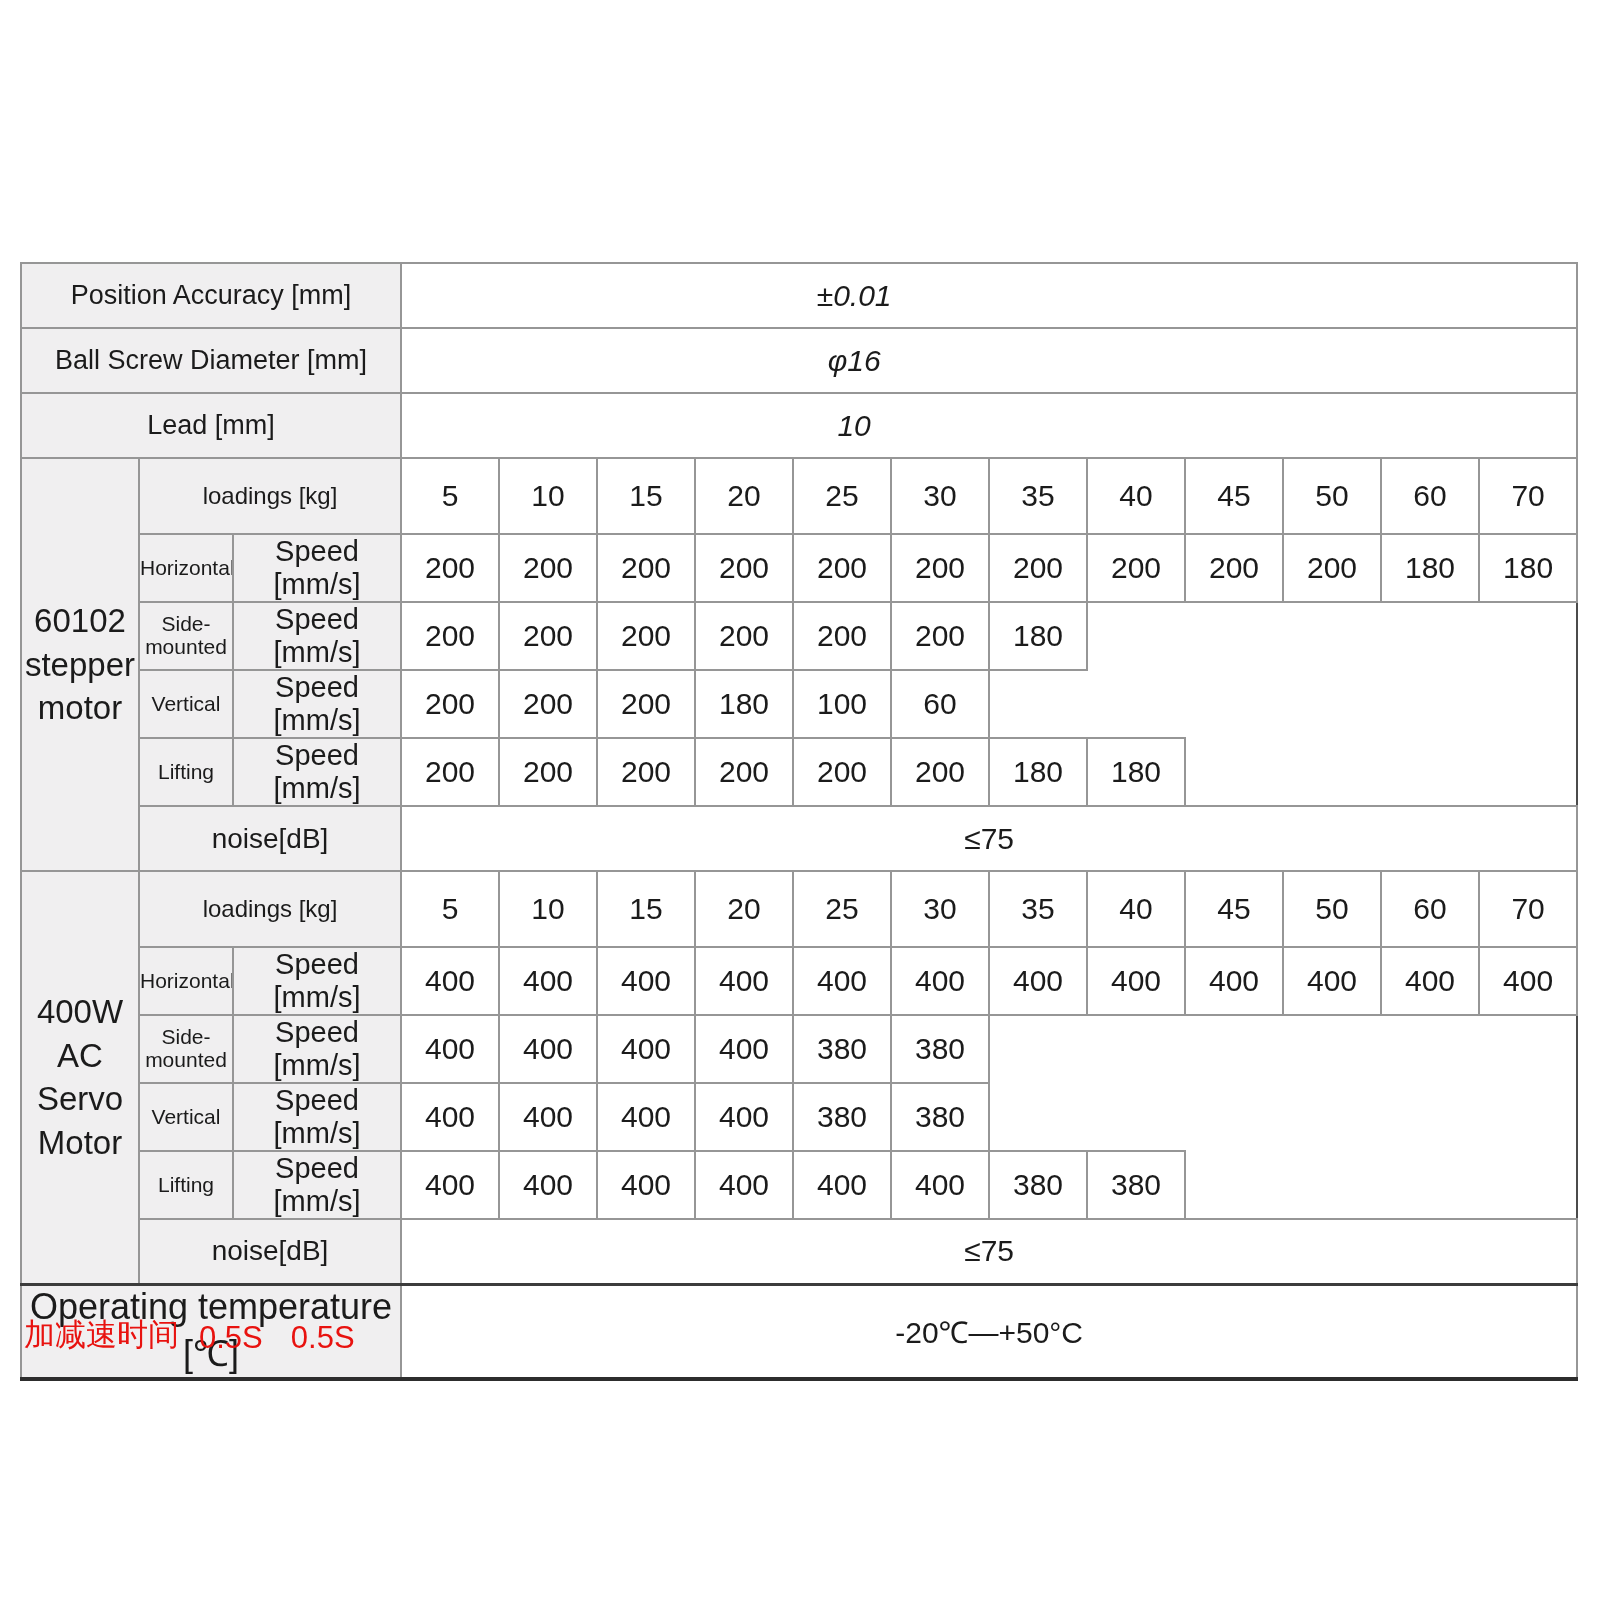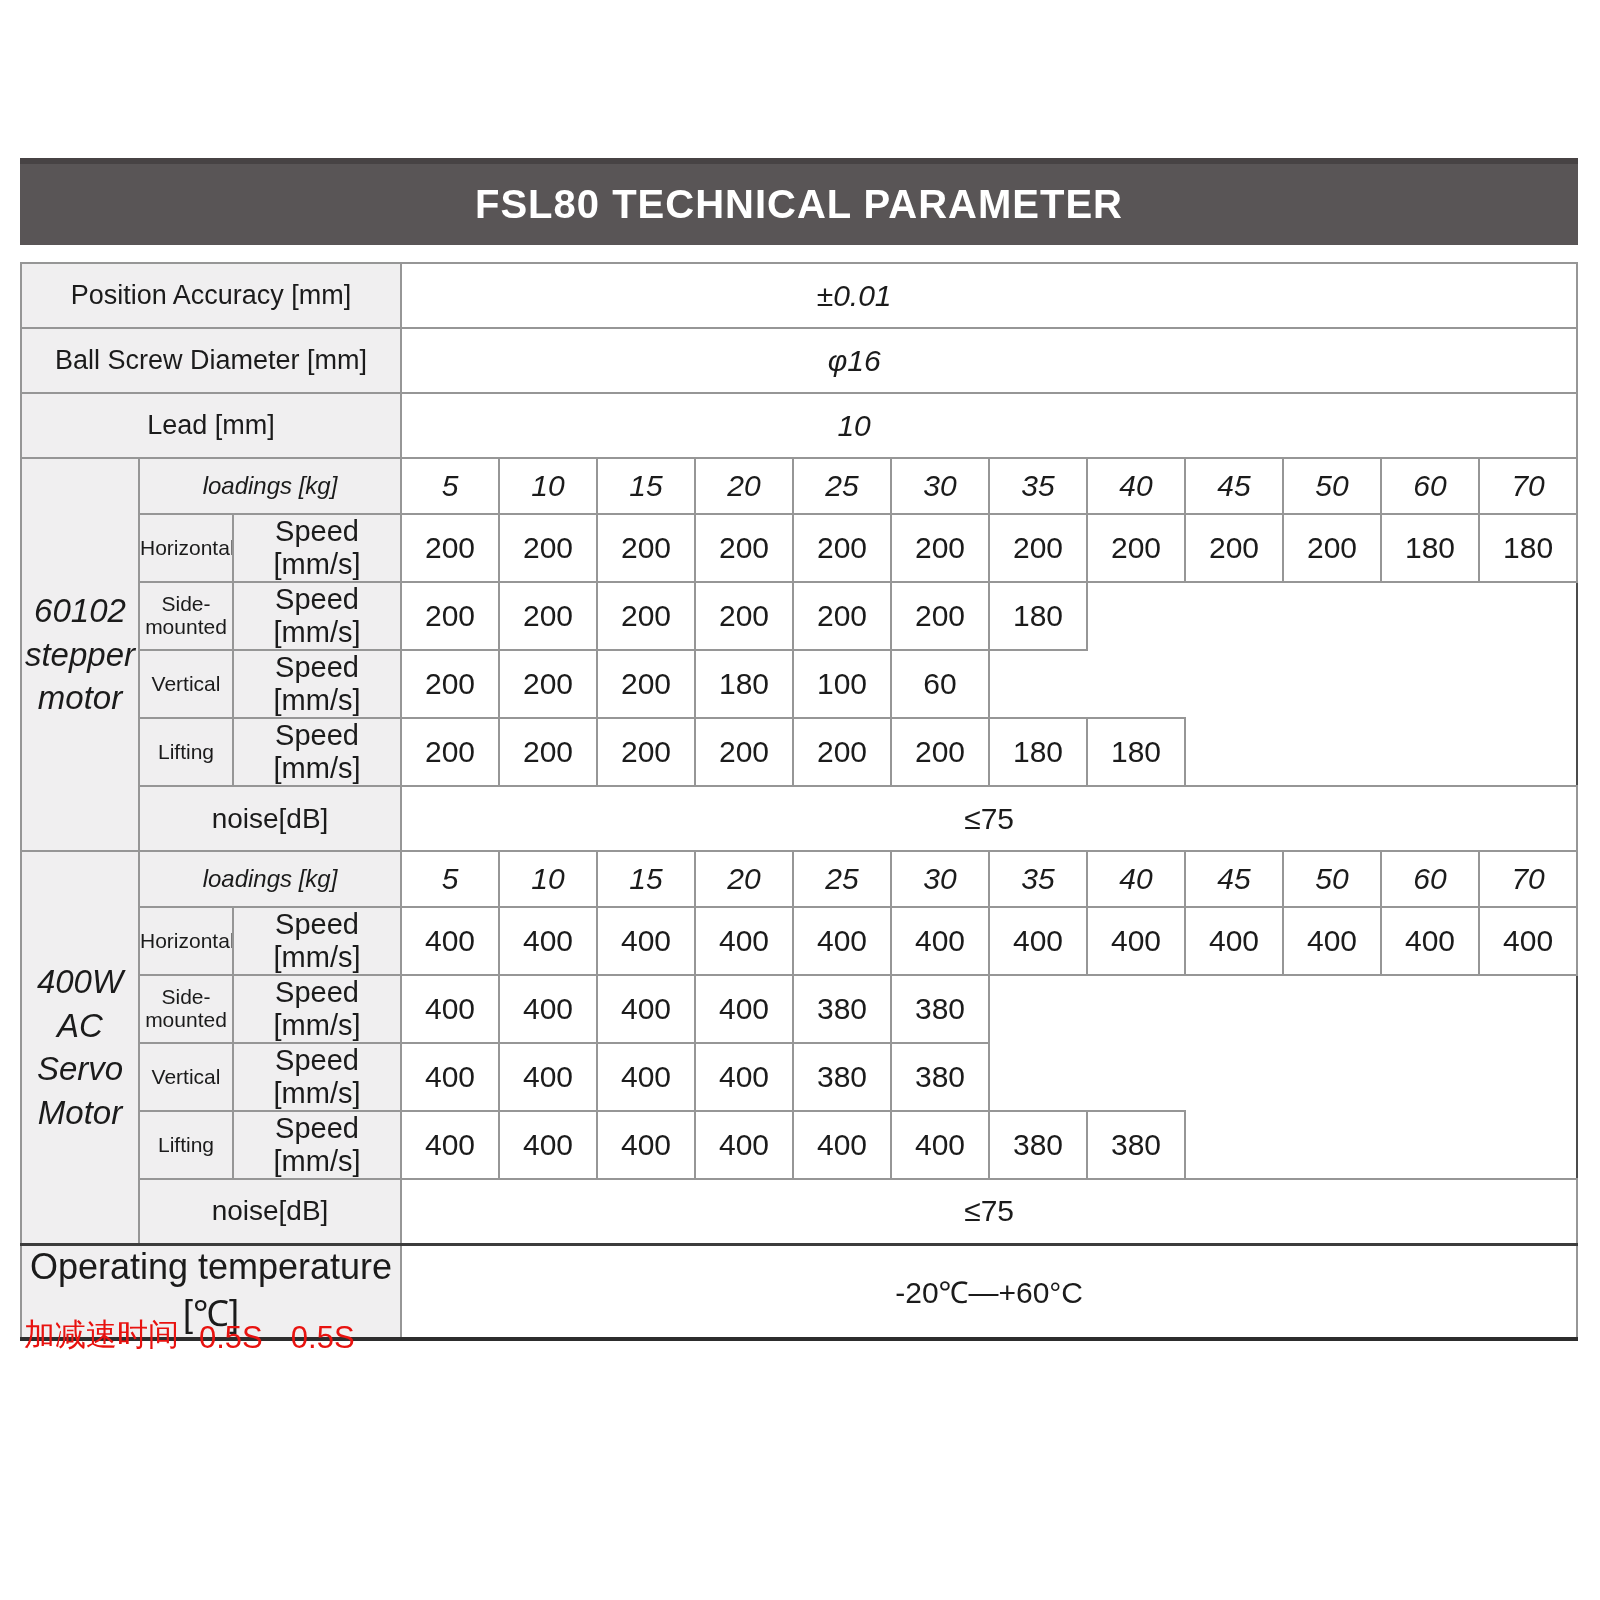--- a/index.html
+++ b/index.html
@@ -13,21 +13,21 @@
   .title-bar .title{color:#ffffff;font-size:40px;font-weight:bold;letter-spacing:1px;}
 
   
   table.spec{position:absolute;left:20px;top:262px;width:1558px;
              border-collapse:collapse;table-layout:fixed;
              border-left:2px solid #4b4b4b;border-right:2px solid #4b4b4b;
              border-top:2px solid #8f8f8f;border-bottom:4px solid #2d2d2d;}
   td{border:2px solid #969696;text-align:center;vertical-align:middle;
      padding:0;overflow:hidden;box-sizing:border-box;}
   tr.r-gen  td{height:65px;}
-  tr.r-load td{height:56px;font-style:italic;}
+  tr.r-load td{height:76px;}
   tr.r-spd  td{height:63px;}
   tr.r-noise td{height:65px;}
   tr.r-temp td{height:78px;border-top:3px solid #3c3c3c;}
 
   td.lbl{background:#f0eff0;font-size:27px;}
   td.loadings-lbl{background:#f0eff0;font-size:24px;}
   td.orient{background:#f0eff0;font-size:21px;line-height:1.08;white-space:pre-line;}
   td.speed{background:#f0eff0;font-size:29px;}
   td.noise{background:#f0eff0;font-size:28px;}
   td.temp{background:#f0eff0;font-size:36px;}
@@ -42,23 +42,20 @@
             font-size:31px;color:#e8120f;white-space:nowrap;}
   .footnote .cn-value{margin-left:20px;}
   .footnote .en-label{margin-left:100px;}
   .footnote .en-value{margin-left:28px;}
 </style>
 </head>
 <body>
 
 <div class="page">
 
-  <div class="title-bar">
-    <span class="title">FSL80 TECHNICAL PARAMETER</span>
-  </div>
 
   <table class="spec">
     <colgroup>
       <col style="width:118px">
         <col style="width:94px">
         <col style="width:168px">
       <col style="width:98px">
         <col style="width:98px">
         <col style="width:98px">
         <col style="width:98px">
@@ -268,21 +265,21 @@
         <td class="ghost"></td>
       </tr>
 
       <tr class="r-noise">
         <td class="noise" colspan="2">noise[dB]</td>
         <td class="val shift-md" colspan="12">≤75</td>
       </tr>
 
       <tr class="r-temp">
         <td class="temp" colspan="3">Operating temperature [℃]</td>
-        <td class="val shift-md" colspan="12">-20℃—+60°C</td>
+        <td class="val shift-md" colspan="12">-20℃—+50°C</td>
       </tr>
 
     </tbody>
   </table>
 
   <div class="footnote">
     <span class="cn-label">加减速时间</span>
     <span class="cn-value">0.5S</span>
     <span class="en-value">0.5S</span>
   </div>

